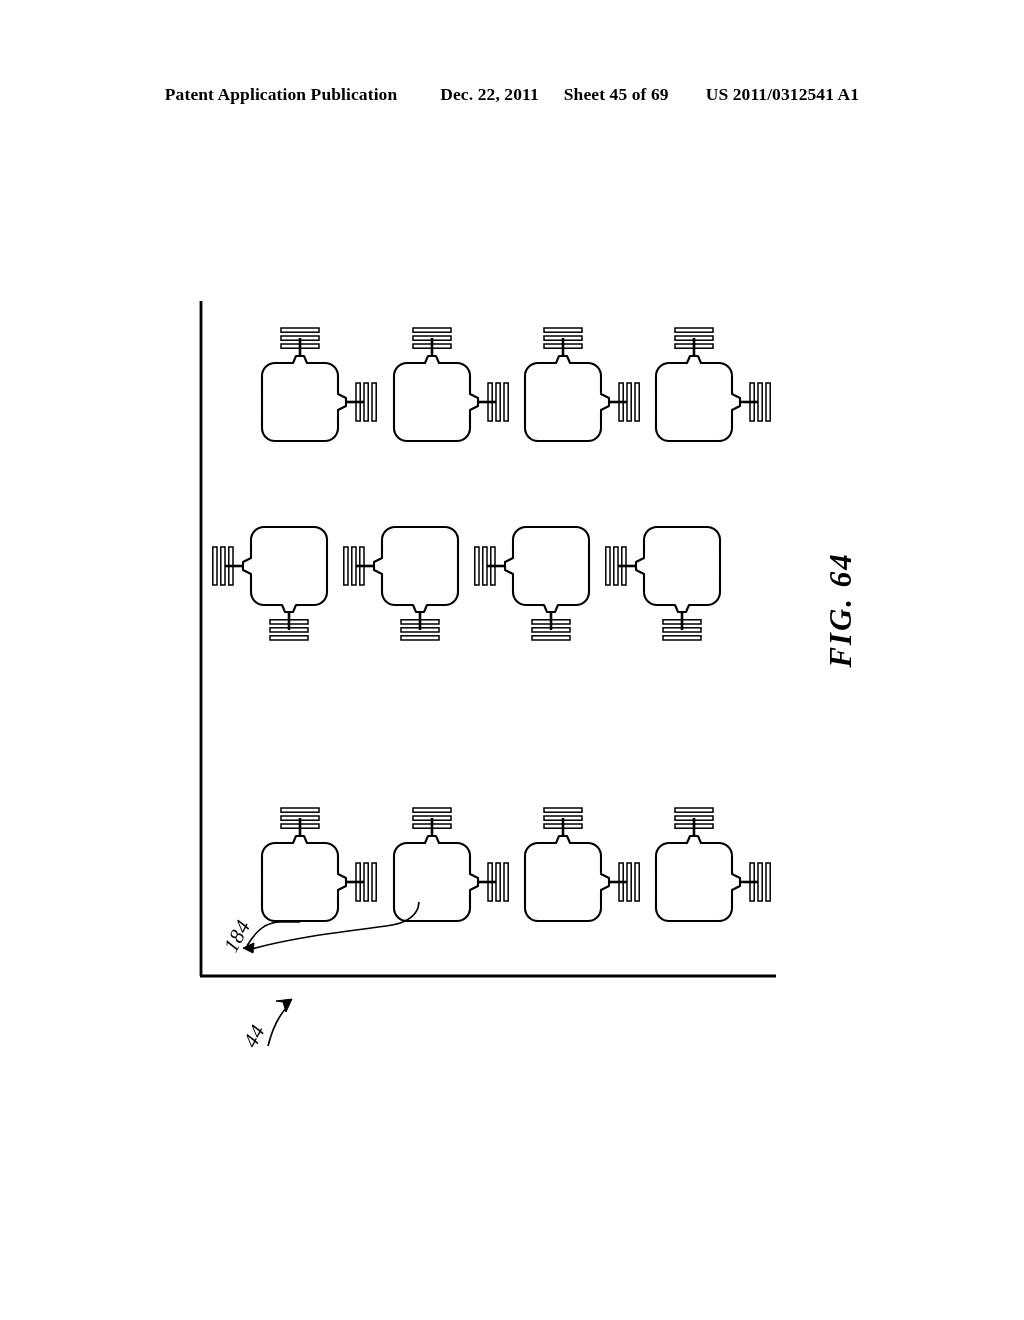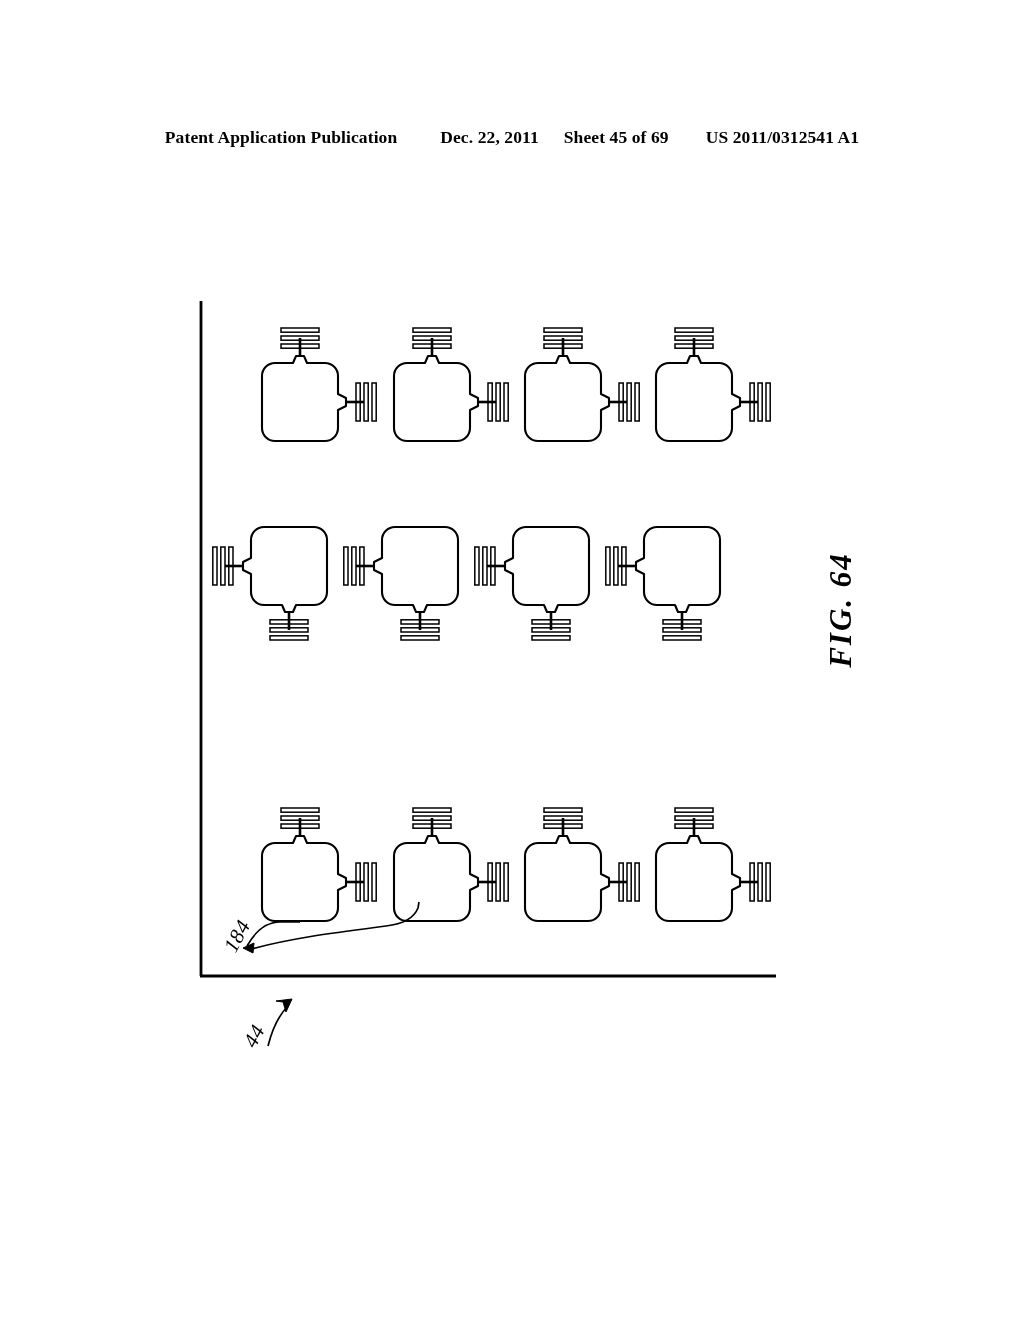--- a/index.html
+++ b/index.html
@@ -16,21 +16,20 @@
   #page-header{
     position:absolute;
     top:84px; left:0; width:1024px;
     text-align:center;
     font-family:"Liberation Serif", serif;
     font-weight:bold;
     font-size:17.5px;
     letter-spacing:0.1px;
     color:#000;
     white-space:nowrap;
-    margin-top:43px;
   }
   #page-header .hdr-seg{display:inline-block;}
   .hdr-gap-a{display:inline-block;width:34px;}
   .hdr-gap-b{display:inline-block;width:16px;}
   .hdr-gap-c{display:inline-block;width:28px;}
 
   
   #figure-stage{
     position:absolute;
     left:0; top:0;

